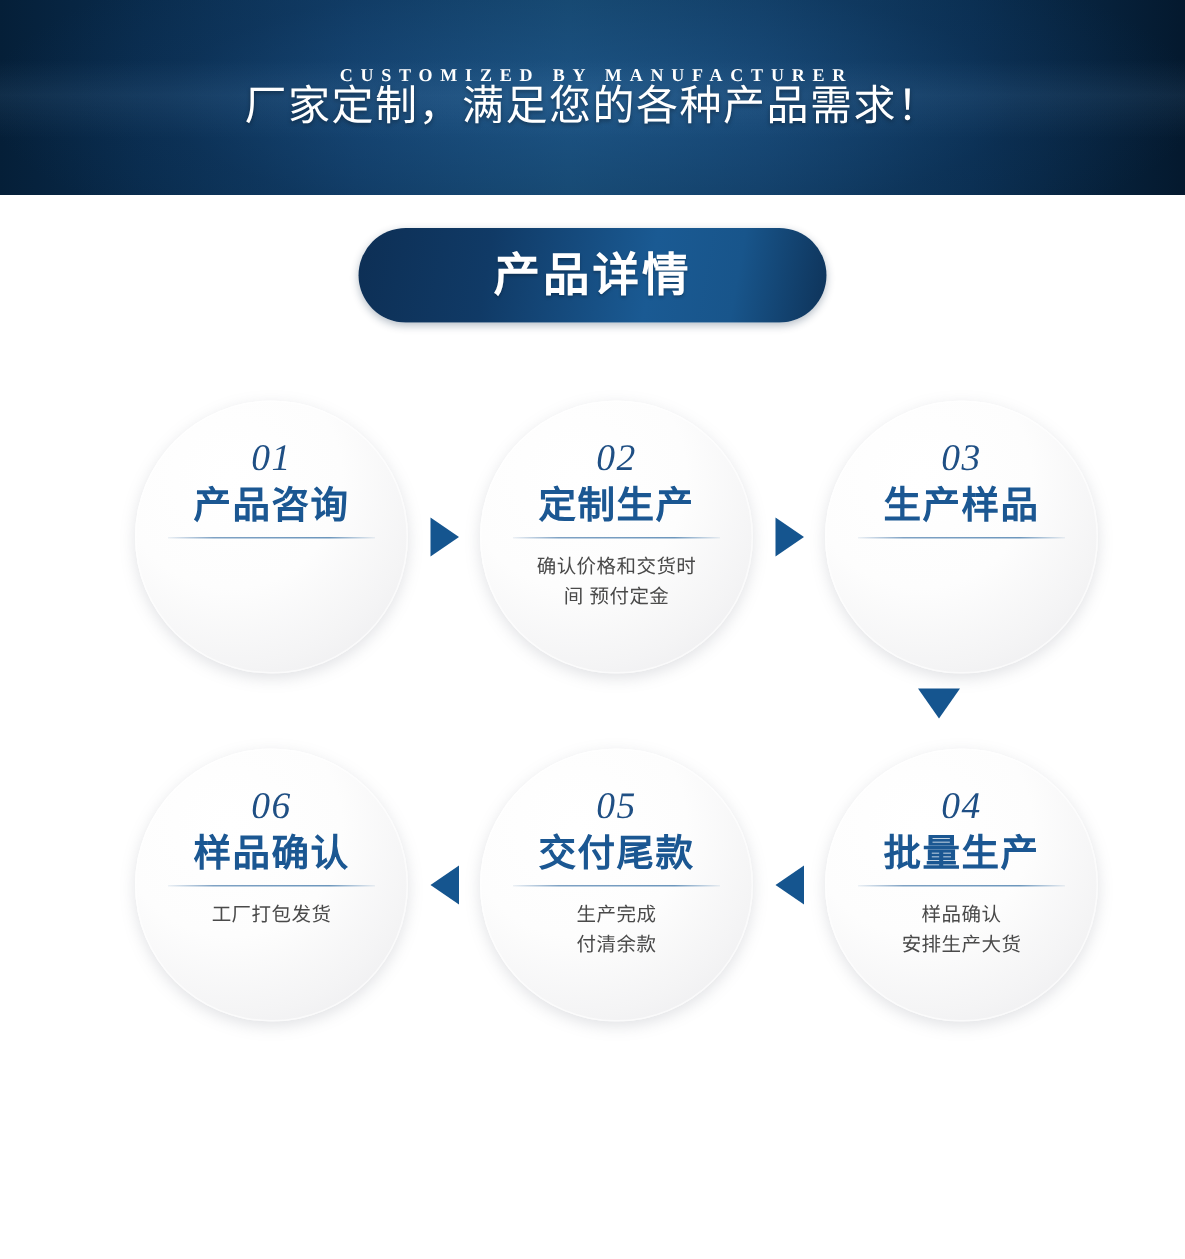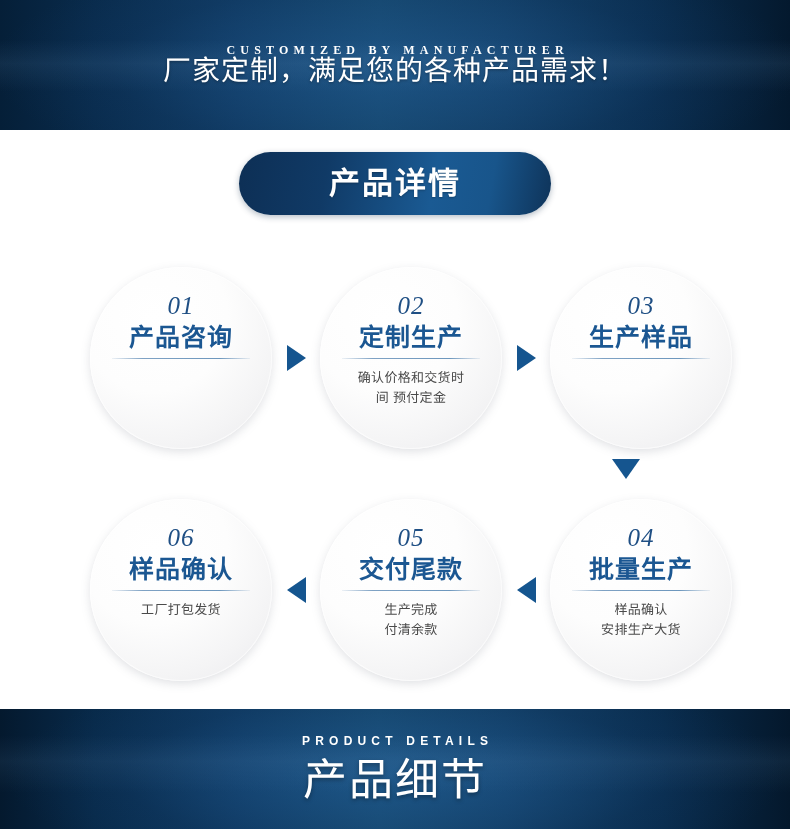--- a/index.html
+++ b/index.html
@@ -381,20 +381,14 @@
         <div class="step-rule"></div>
         <div class="step-desc">
           <div>样品确认</div>
           <div>安排生产大货</div>
         </div>
       </div>
 
     </div>
   </div>
 
-  <div class="bottom-banner">
-    <div class="bottom-inner">
-      <div class="bottom-en">PRODUCT DETAILS</div>
-      <div class="bottom-cn">产品细节</div>
-    </div>
-  </div>
 
 </div>
 
 </body></html>

